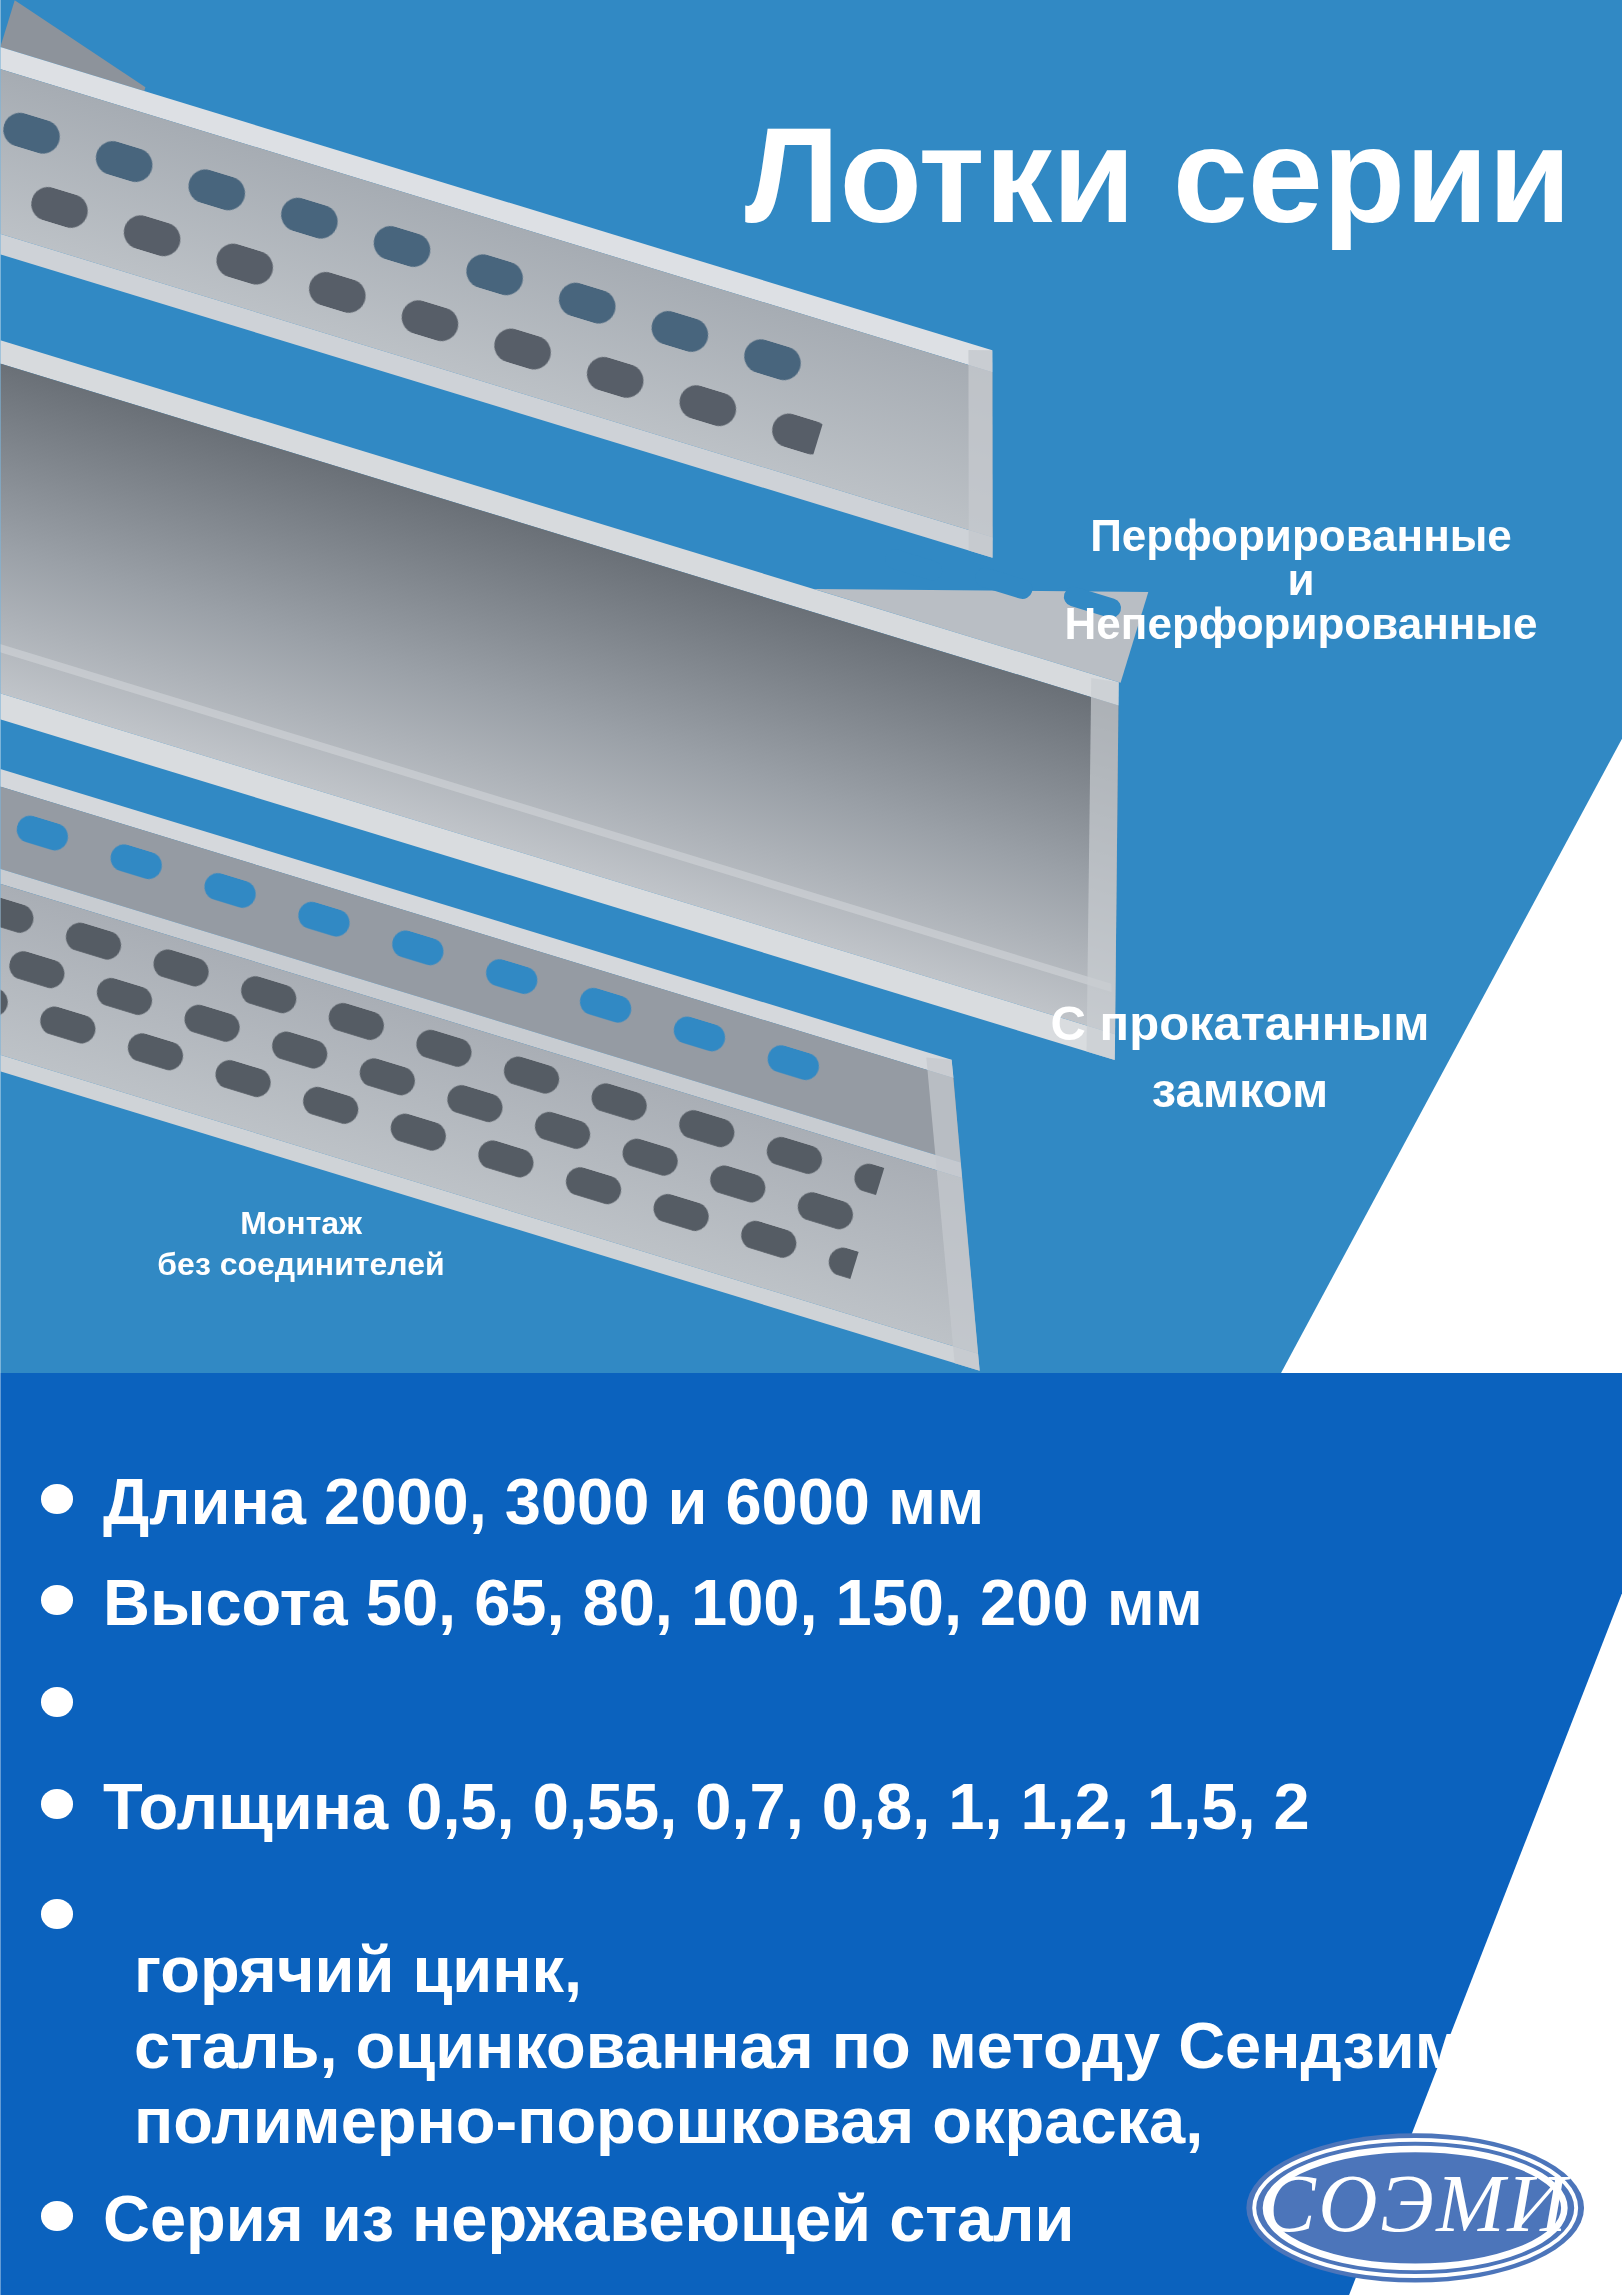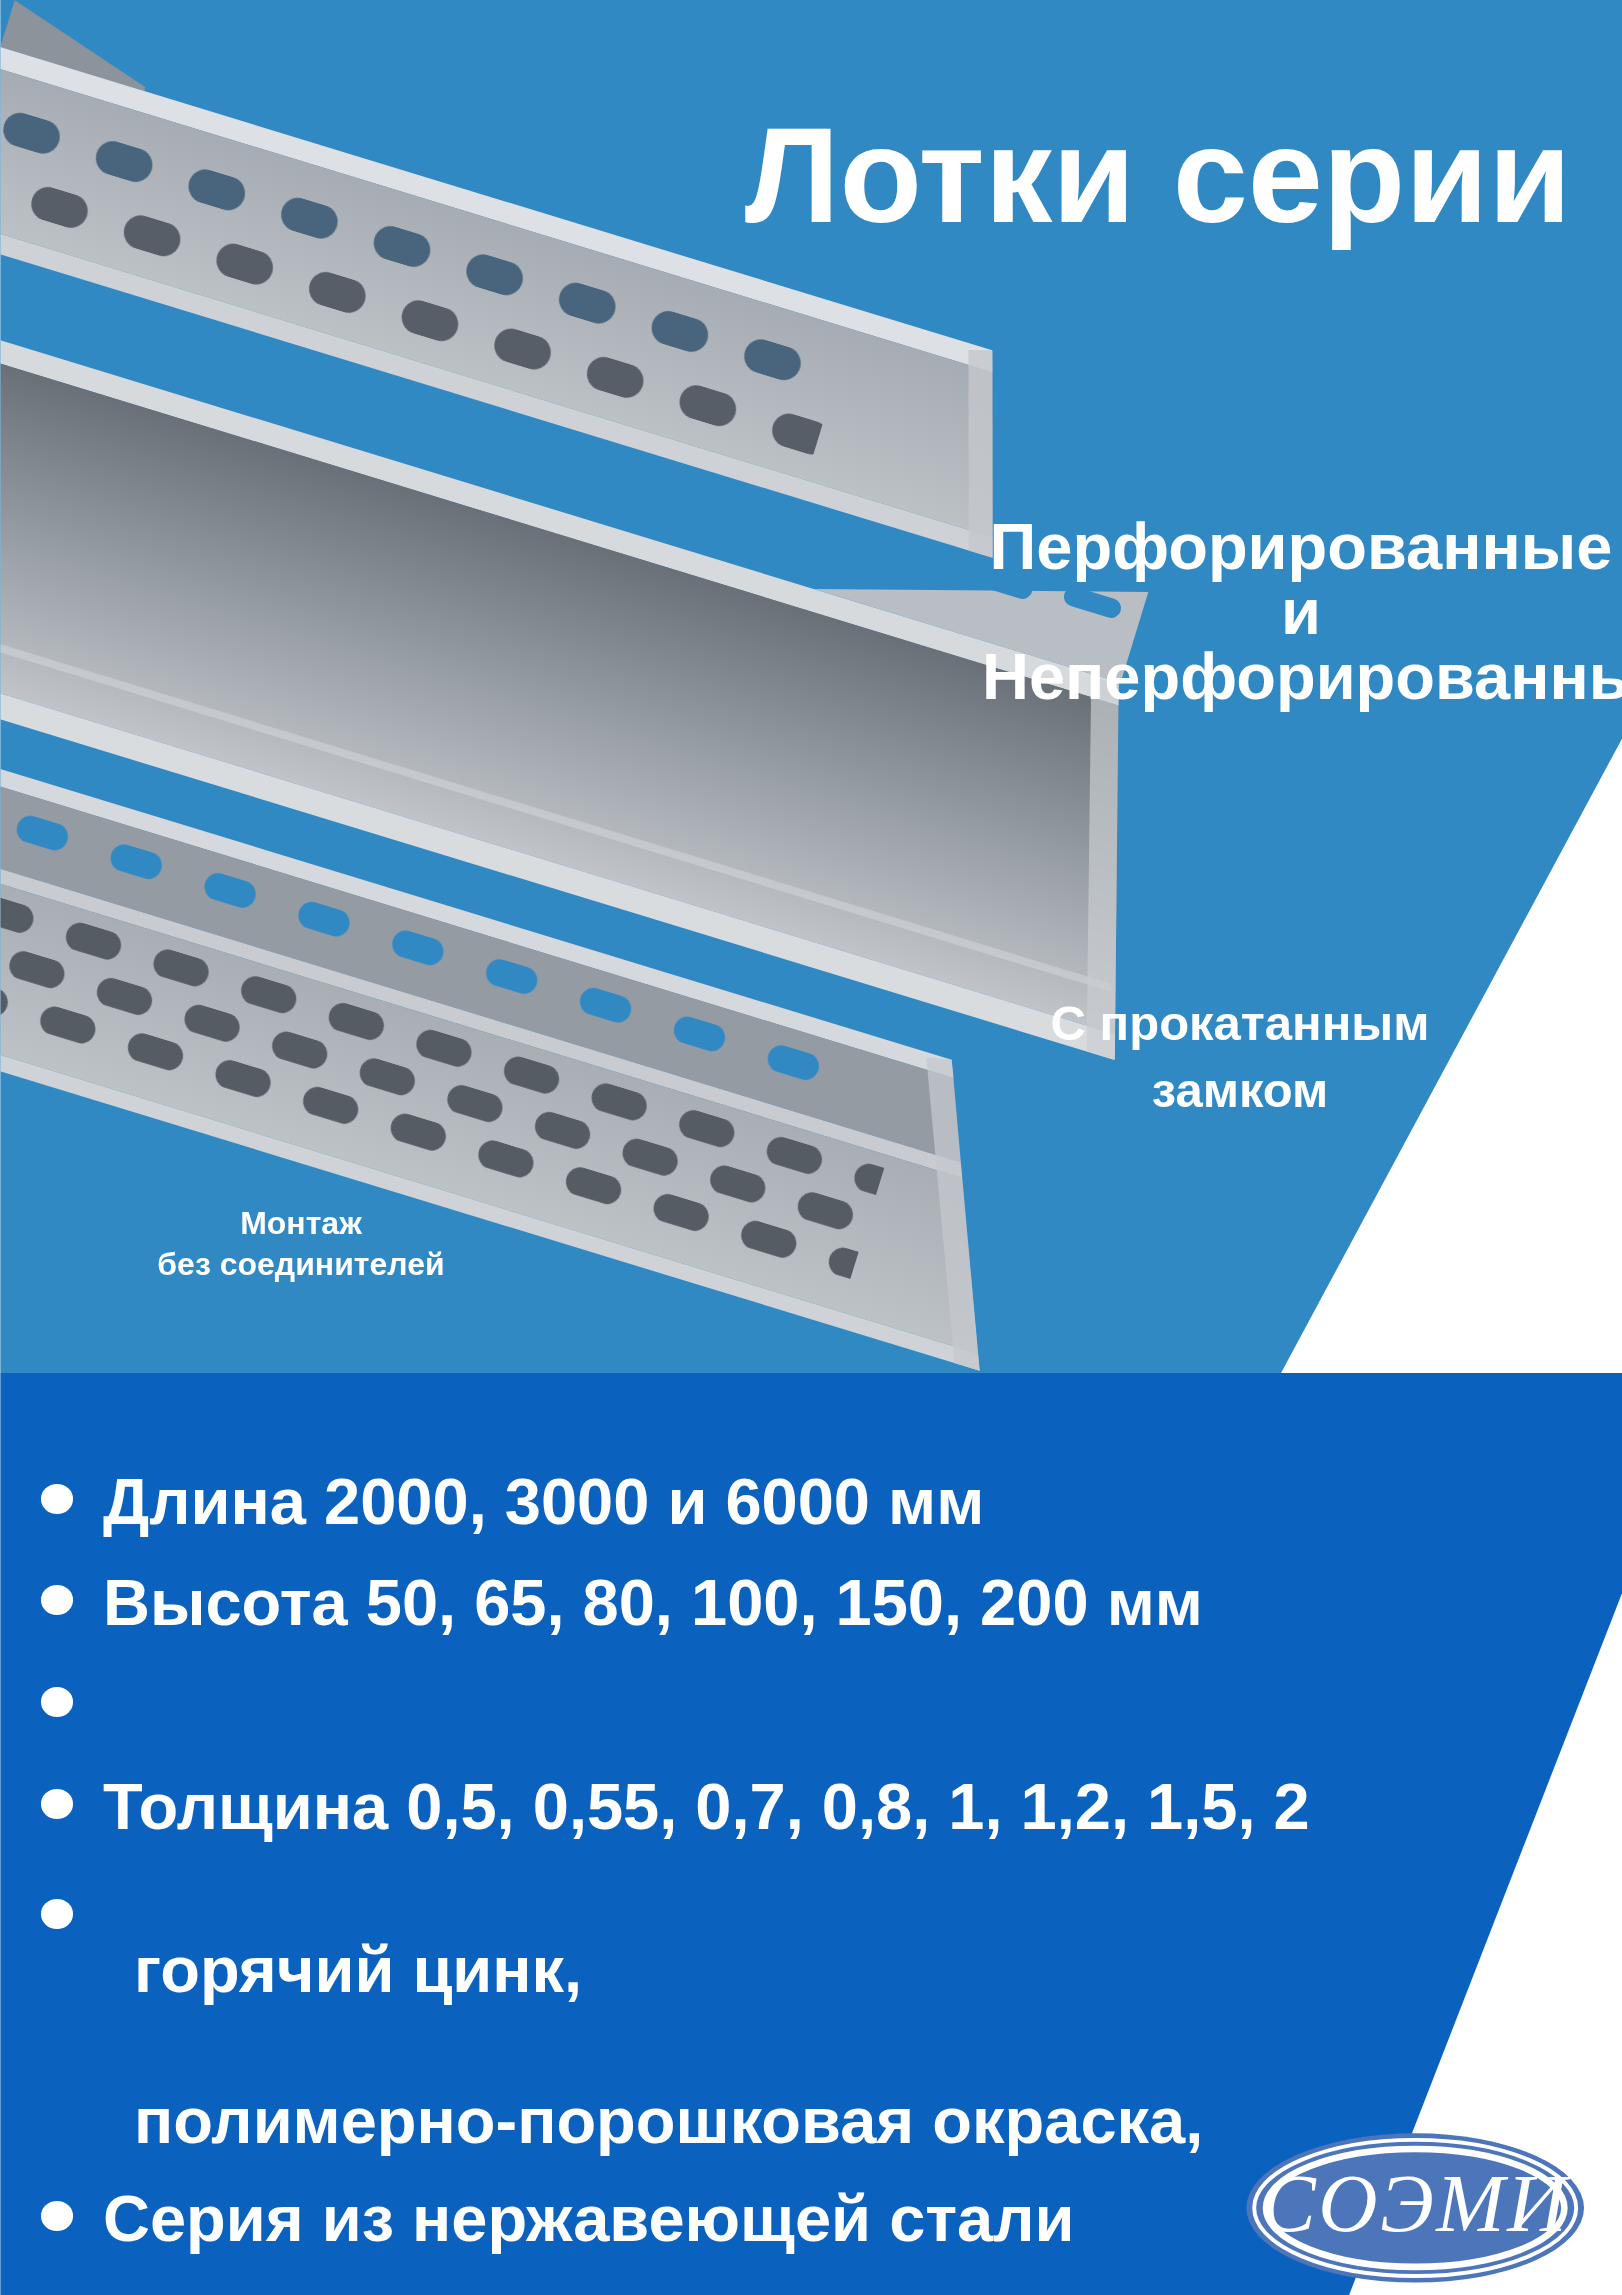--- a/index.html
+++ b/index.html
@@ -12,21 +12,21 @@
     --metal-light:#D7DADD;
     --slot-dark:#575E68;
     --slot-blue:#48657D;
   }
   html,body{margin:0;padding:0;background:#fff;}
   .page{position:relative;width:1623px;height:2295px;overflow:hidden;background:#fff;
         font-family:"Liberation Sans", sans-serif;}
   .bg{position:absolute;left:0;top:0;width:1623px;height:2295px;}
   .txt{position:absolute;color:var(--c-white);font-weight:bold;text-align:center;white-space:nowrap;}
   .title{left:700px;top:94px;width:916px;font-size:135px;line-height:1.22;text-align:center;}
-  .subtitle{left:982px;top:514px;width:638px;font-size:65px;line-height:1.0;}
+  .subtitle{left:982px;top:514px;width:638px;font-size:44px;line-height:1.0;}
   .lock{left:962px;top:990px;width:556px;font-size:49px;line-height:1.37;}
   .mount{left:36px;top:1203px;width:530px;font-size:32px;line-height:1.28;}
   .spec-row{position:absolute;color:var(--c-white);font-weight:bold;font-size:65px;line-height:65px;white-space:nowrap;}
   .dot{position:absolute;left:41px;width:32px;height:29.5px;border-radius:50%;background:var(--c-white);}
   .logo-text{position:absolute;left:1246px;top:2163px;width:338px;text-align:center;
              color:var(--c-white);font-family:"Liberation Serif", serif;font-style:italic;
              font-size:82px;line-height:82px;letter-spacing:2.6px;}
 </style>
 </head>
 <body>
@@ -147,20 +147,21 @@
   <div class="spec-row" style="left:103px;top:1570px">Высота 50, 65, 80, 100, 150, 200 мм</div>
 
   <span class="dot" style="top:1687px"></span>
 
   <span class="dot" style="top:1789px"></span>
   <div class="spec-row" style="left:103px;top:1774px">Толщина 0,5, 0,55, 0,7, 0,8, 1, 1,2, 1,5, 2</div>
 
   <span class="dot" style="top:1899px"></span>
 
   <div class="spec-row" style="left:134px;top:1937px">горячий цинк,</div>
+  <div class="spec-row" style="left:134px;top:2013px">сталь, оцинкованная по методу Сендзимира,</div>
   <div class="spec-row" style="left:134px;top:2088px">полимерно-порошковая окраска,</div>
 
   <span class="dot" style="top:2201px"></span>
   <div class="spec-row" style="left:103px;top:2186px">Серия из нержавеющей стали</div>
 
   <div class="logo-text">СОЭМИ</div>
 
 </div>
 
 

